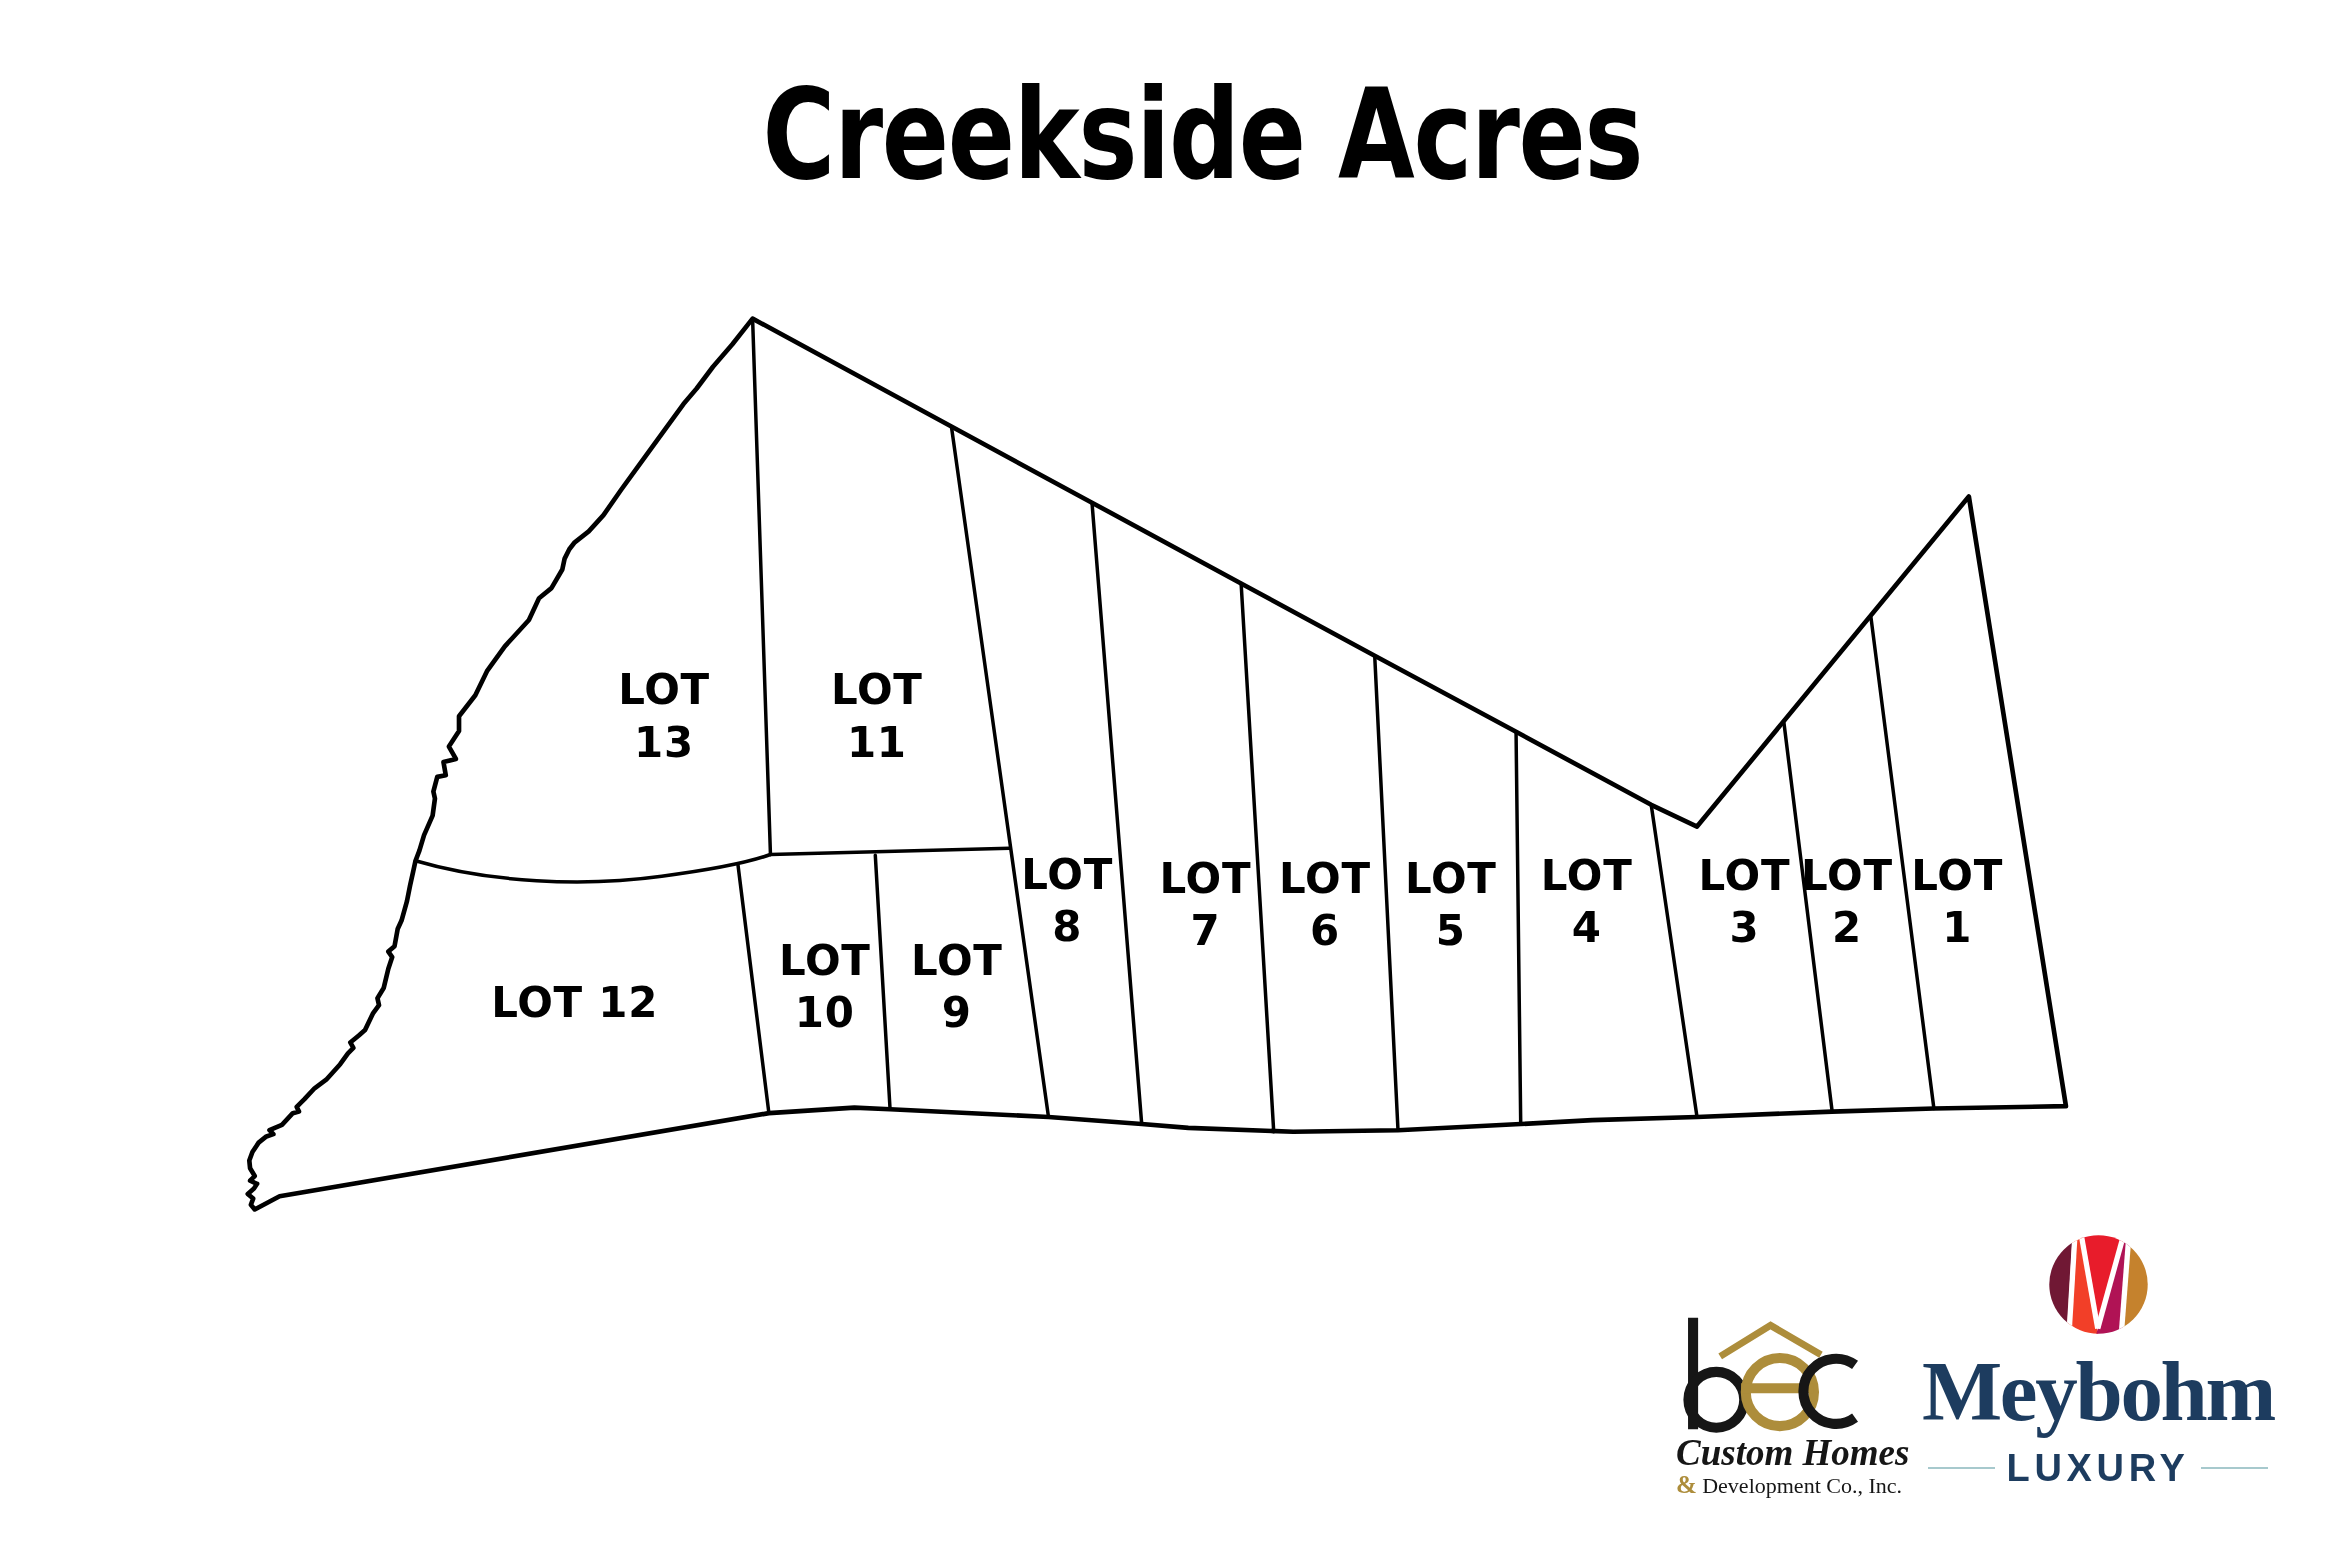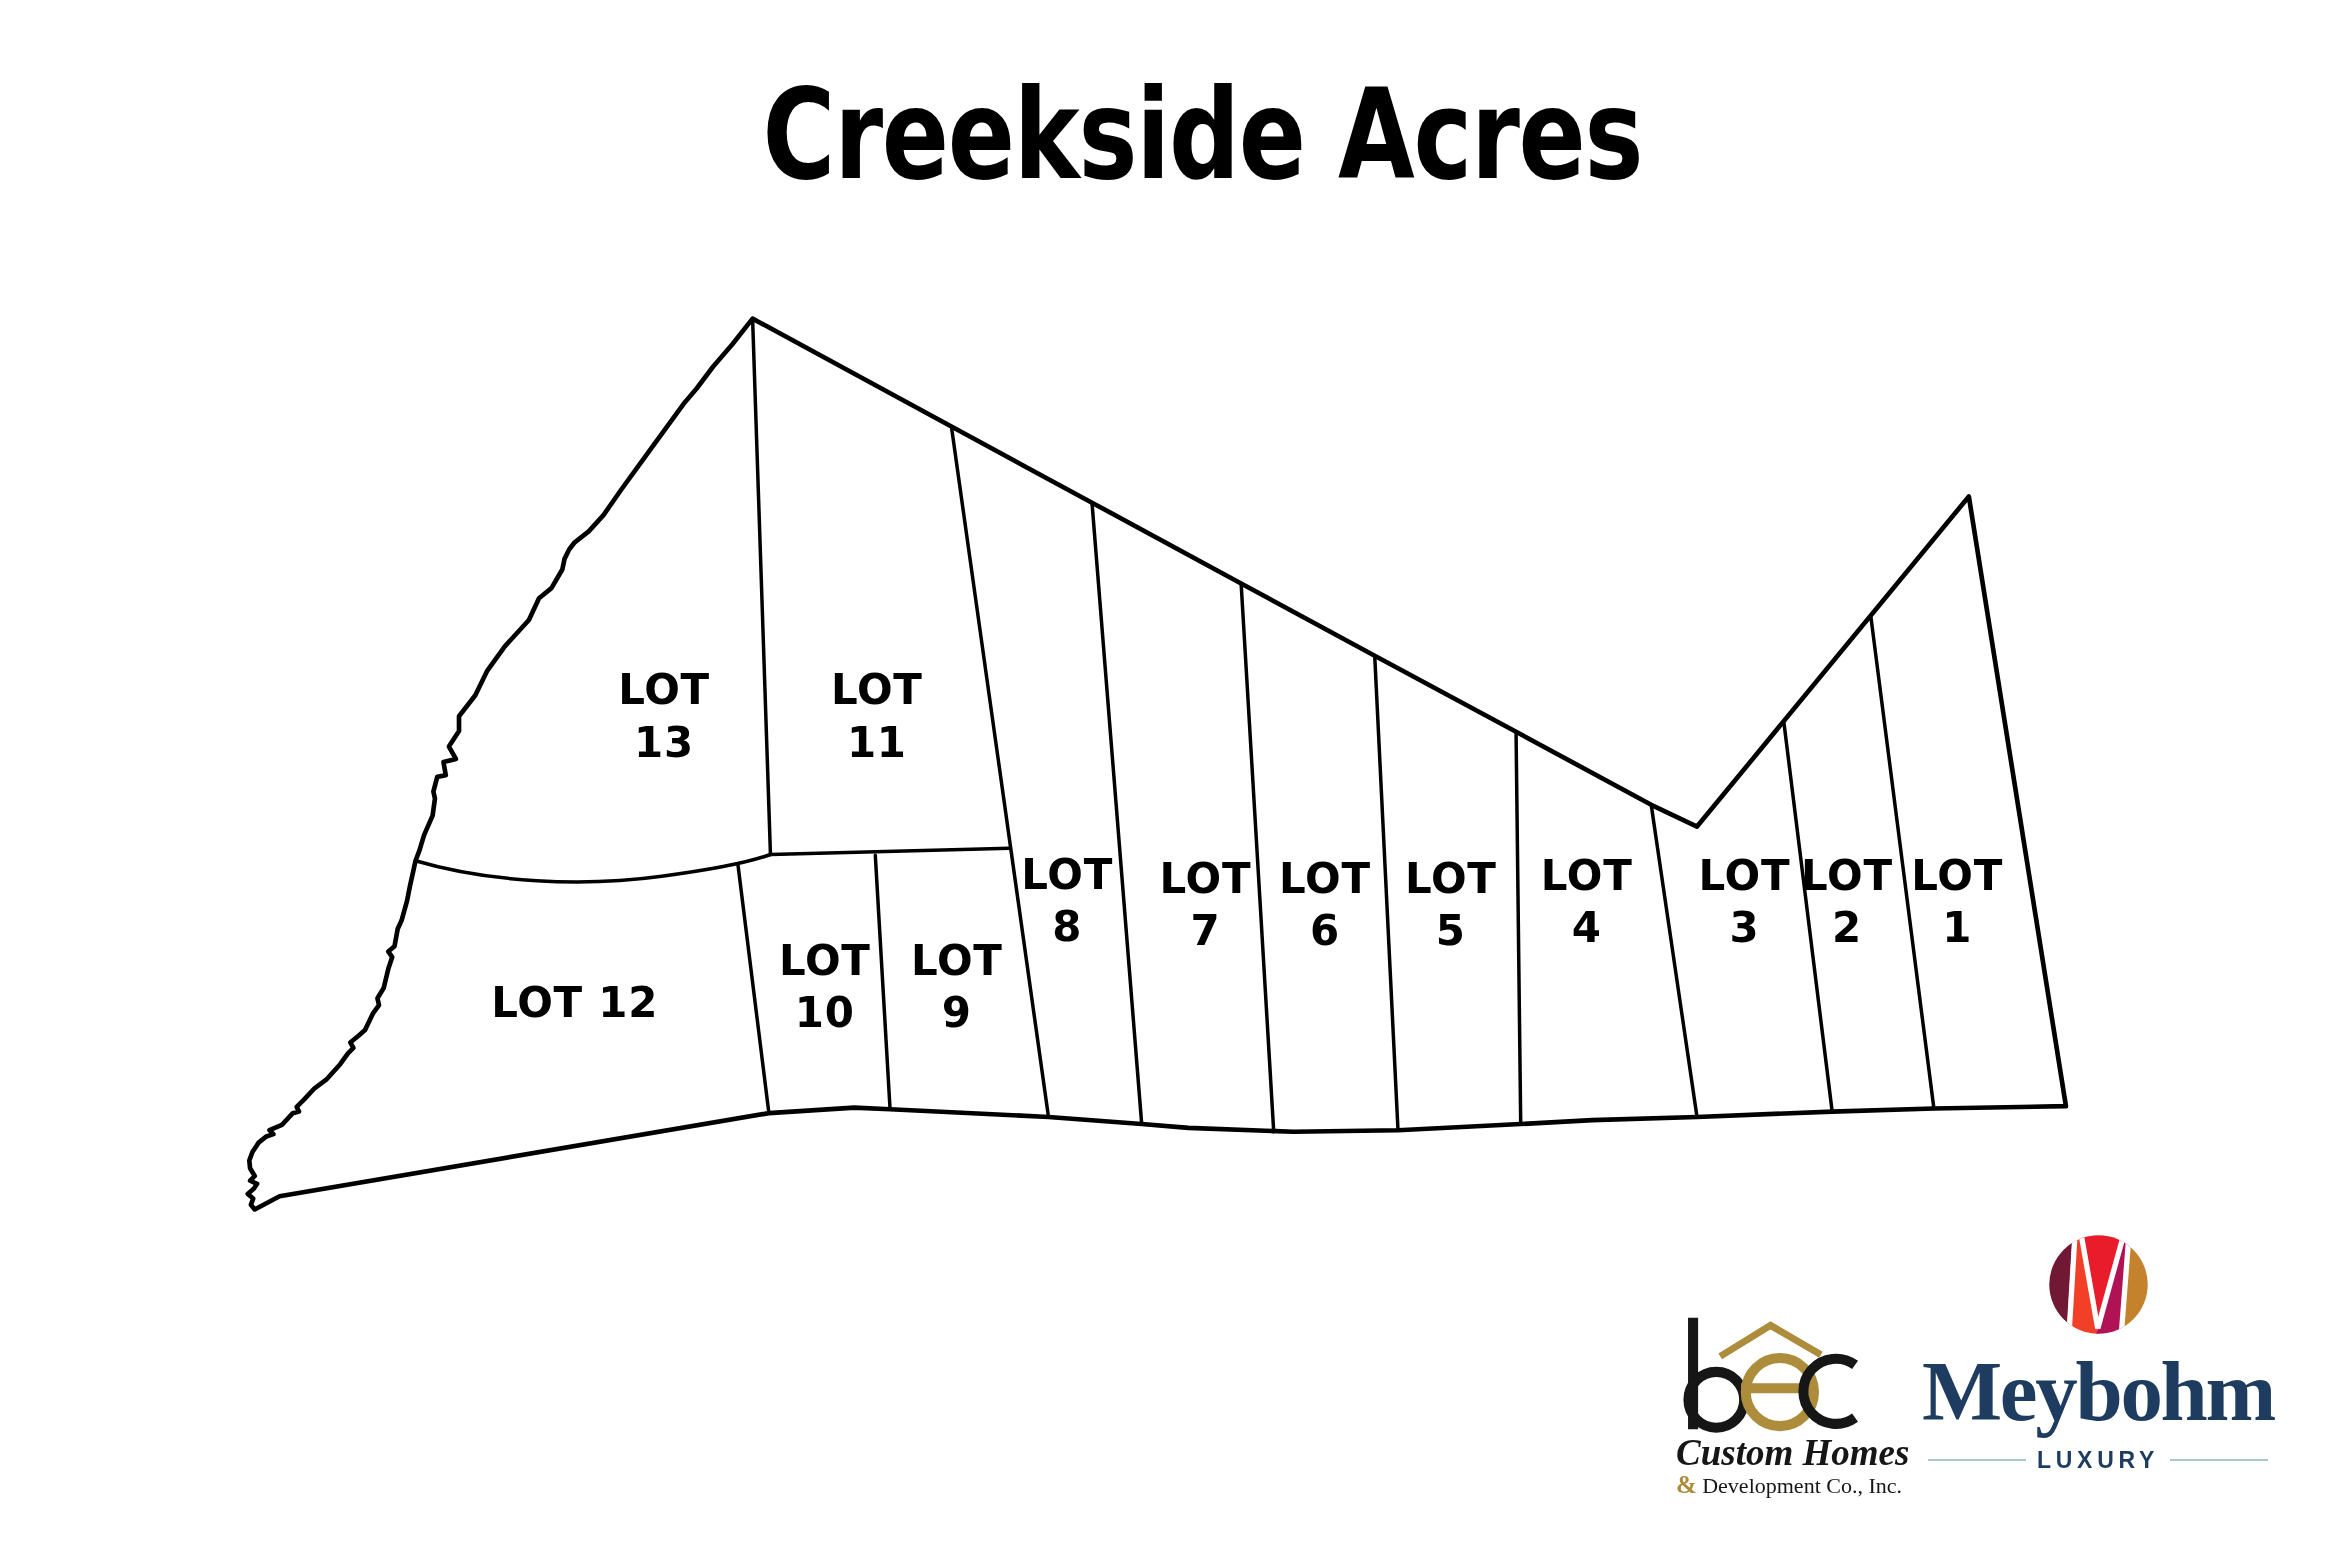--- a/index.html
+++ b/index.html
@@ -56,21 +56,21 @@
   .m-mark .mp3{fill:var(--mRed);} .m-mark .mp4{fill:var(--mMagenta);}
   .m-mark .mp5{fill:var(--mAmber);}
   .m-mark .mwhite line{stroke:#ffffff; stroke-width:7;}
   .m-name{
     margin-top:17px; font-family:"Liberation Serif",serif; font-weight:bold;
     font-size:85px; line-height:0.9; color:var(--navy); letter-spacing:-2.3px;
   }
   .lux-row{display:flex; align-items:center; gap:11px; margin-top:17px; padding:0 14px;}
   .lux-line{flex:1; height:2.3px; background:var(--tealLine);}
   .lux-text{
-    font-family:"Liberation Sans",sans-serif; font-weight:bold; font-size:23px;
+    font-family:"Liberation Sans",sans-serif; font-weight:bold; font-size:38px;
     letter-spacing:4.7px; color:var(--navy); white-space:nowrap;
   }
 </style>
 </head>
 <body>
 
 <div class="page">
 
   <h1 class="title">Creekside Acres</h1>
 

